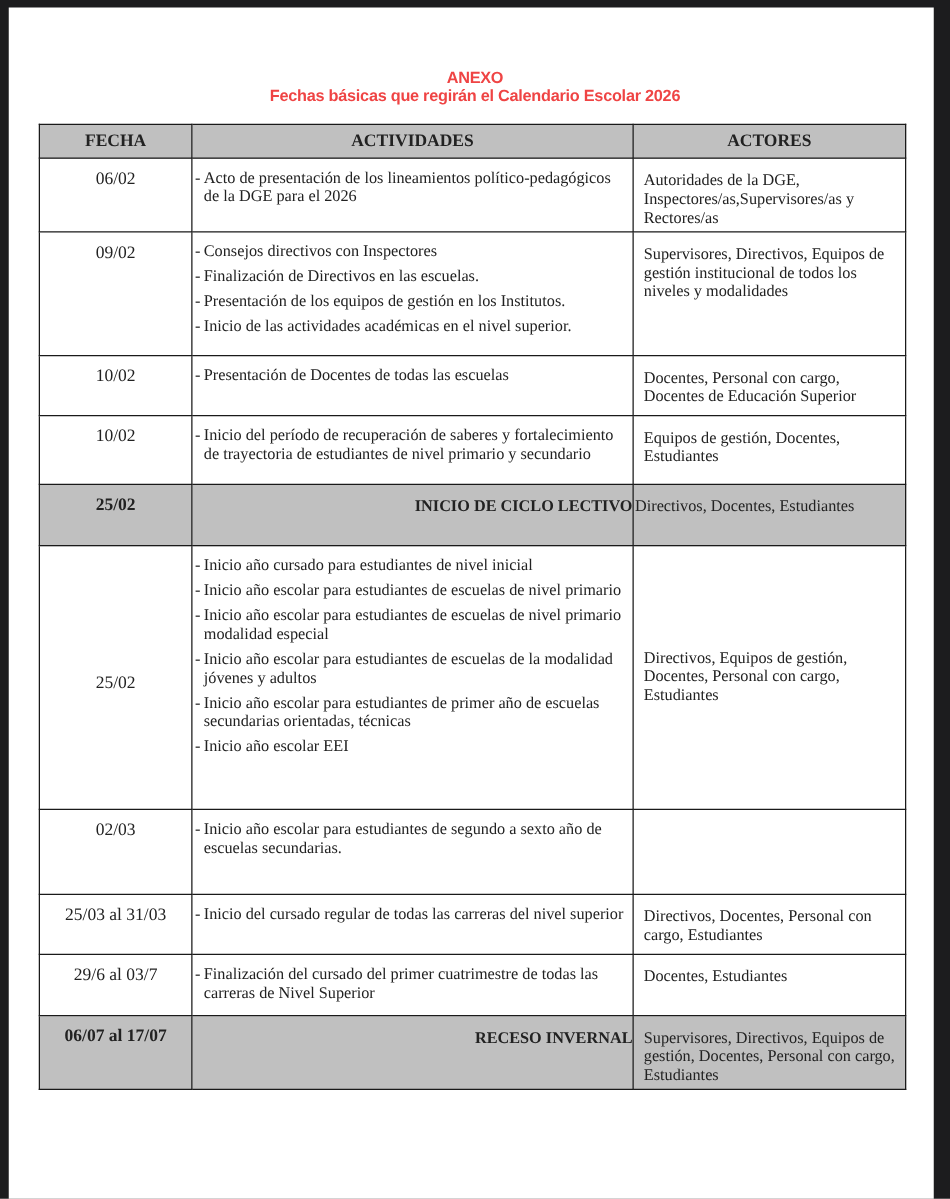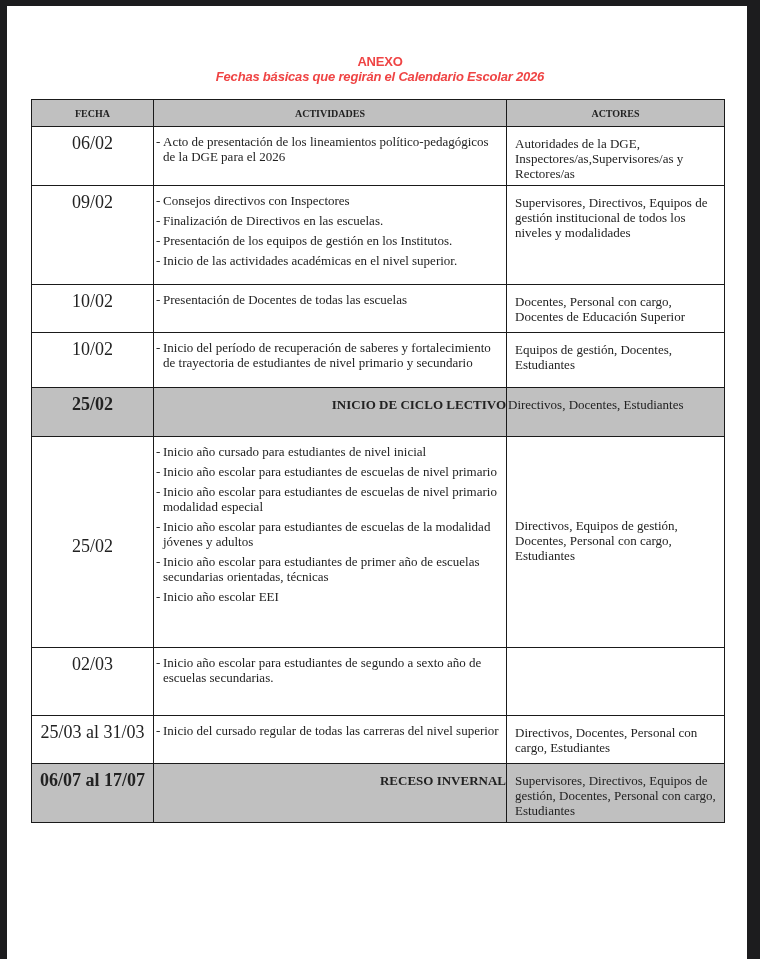--- a/index.html
+++ b/index.html
@@ -11,33 +11,33 @@
   .page {
     position: absolute; left: 7px; top: 6px; width: 740px; height: 960px;
     background: #ffffff;
   }
   .title {
     position: absolute; left: 0; width: 760px; text-align: center;
     font-family: "Liberation Sans", sans-serif; font-weight: bold;
     color: #ef4444; font-size: 13px; letter-spacing: -0.2px;
   }
   .title.t1 { top: 54px; }
-  .title.t2 { top: 69px; font-style: italic; }
+  .title.t2 { top: 69px; }
   table.cal {
     position: absolute; left: 31px; top: 99px; width: 693px;
     border-collapse: collapse; table-layout: fixed;
     font-family: "Liberation Serif", serif; color: #222;
     font-size: 13px; line-height: 15px;
   }
   table.cal td, table.cal th {
     border: 1.6px solid #1a1a1a; vertical-align: top; padding: 0;
   }
   col.c1 { width: 122px; } col.c2 { width: 353px; } col.c3 { width: 218px; }
-  th { background: #c0c0c0; font-weight: bold; height: 26px; vertical-align: middle !important; text-align: center; font-size: 10px; }
-  td.date { text-align: center; padding-top: 9px !important; font-size: 18px; }
+  th { background: #c0c0c0; font-weight: bold; height: 26px; vertical-align: middle !important; text-align: center; font-size: 14px; }
+  td.date { text-align: center; padding-top: 9px !important; font-size: 14px; }
   td.act { padding: 7px 4px 4px 2px !important; }
   td.actors { padding: 9px 4px 4px 8px !important; }
   .item { position: relative; padding-left: 7px; margin-bottom: 5px; }
   .item.tight { margin-bottom: 0; }
   .bullet { position: absolute; left: 0; top: 0; }
   tr.hl td { background: #c0c0c0; }
   tr.hl td.date, tr.hl td.center-b { font-weight: bold; }
   td.center-b { text-align: right; padding-top: 9px !important; }
   tr.r1 { height: 59px; } tr.r2 { height: 99px; } tr.r3 { height: 48px; }
   tr.r4 { height: 55px; } tr.r5 { height: 80px; } tr.r6 { height: 49px; }
@@ -123,19 +123,26 @@
         </td>
         <td class="actors"></td>
       </tr>
       <tr class="r9">
         <td class="date">25/03 al 31/03</td>
         <td class="act">
           <div class="item tight"><span class="bullet">-</span><span>Inicio del cursado regular de todas las carreras del nivel superior</span></div>
         </td>
         <td class="actors">Directivos, Docentes, Personal con cargo, Estudiantes</td>
       </tr>
+      <tr class="r10">
+        <td class="date">29/6 al 03/7</td>
+        <td class="act">
+          <div class="item tight"><span class="bullet">-</span><span>Finalización del cursado del primer cuatrimestre de todas las carreras de Nivel Superior</span></div>
+        </td>
+        <td class="actors">Docentes, Estudiantes</td>
+      </tr>
       <tr class="r11 hl">
         <td class="date">06/07 al 17/07</td>
         <td class="center-b">RECESO INVERNAL</td>
         <td class="actors">Supervisores, Directivos, Equipos de gestión, Docentes, Personal con cargo, Estudiantes</td>
       </tr>
     </tbody>
 </table>
 
 </body></html>

